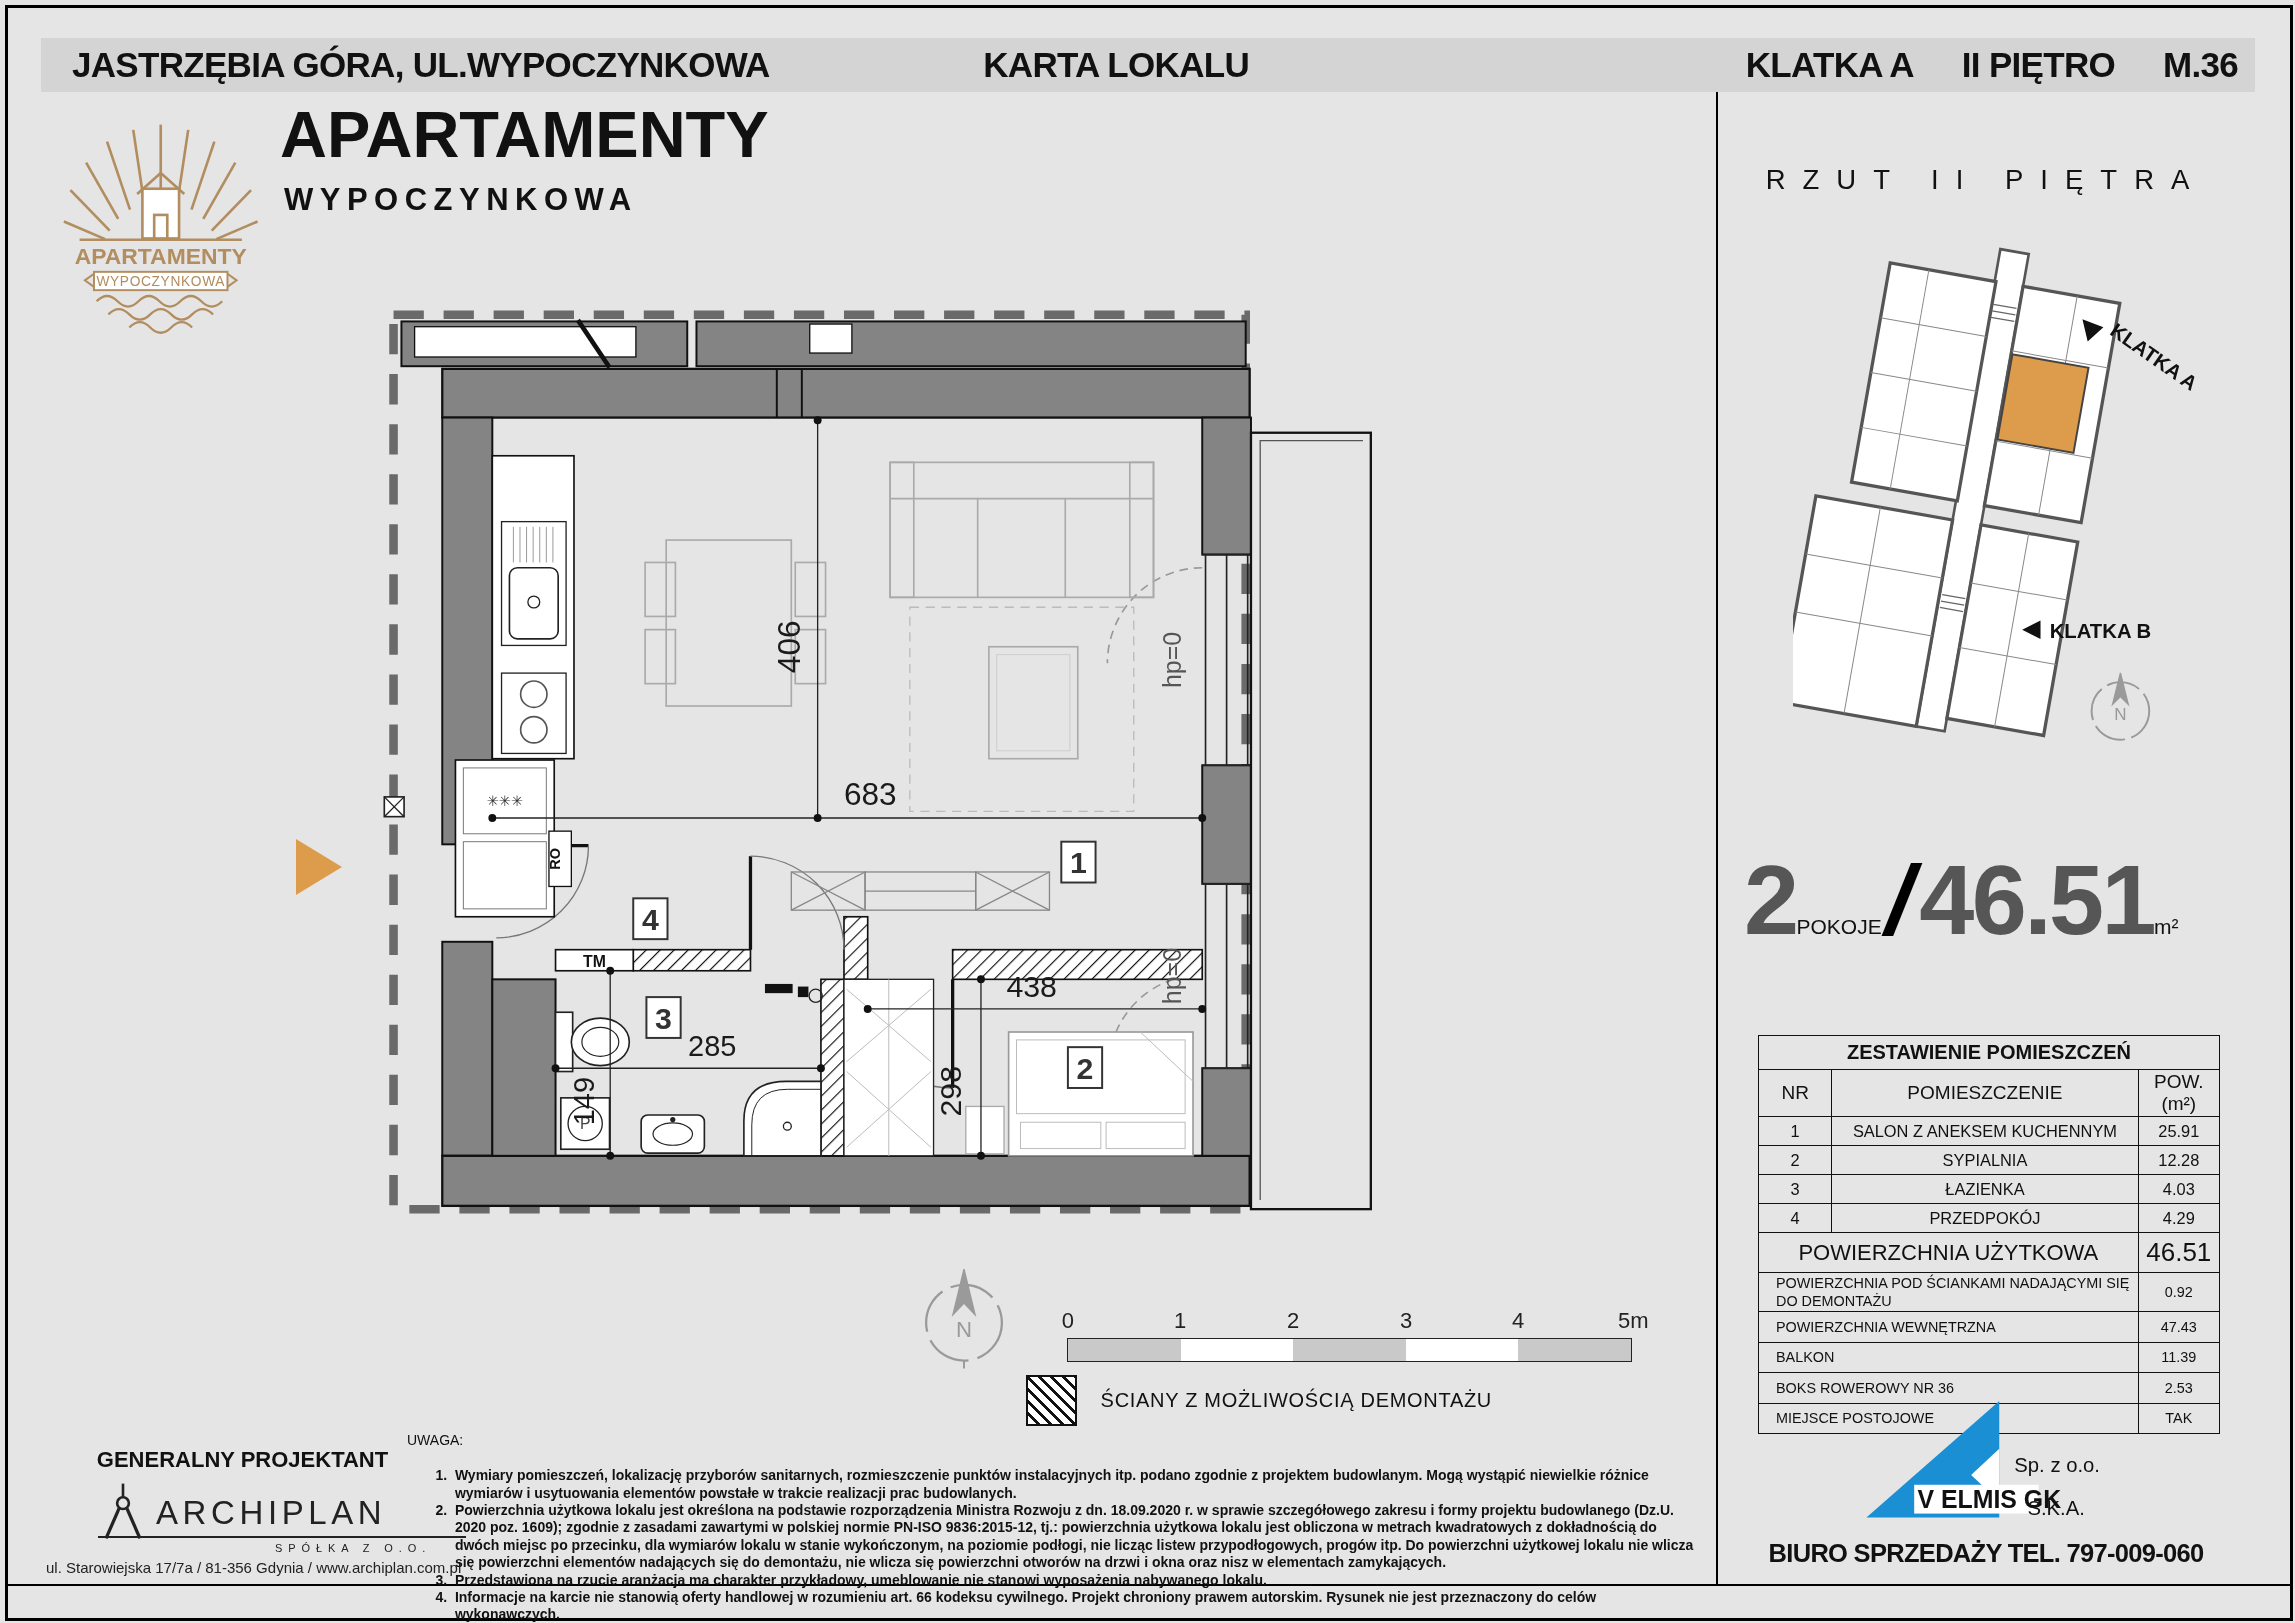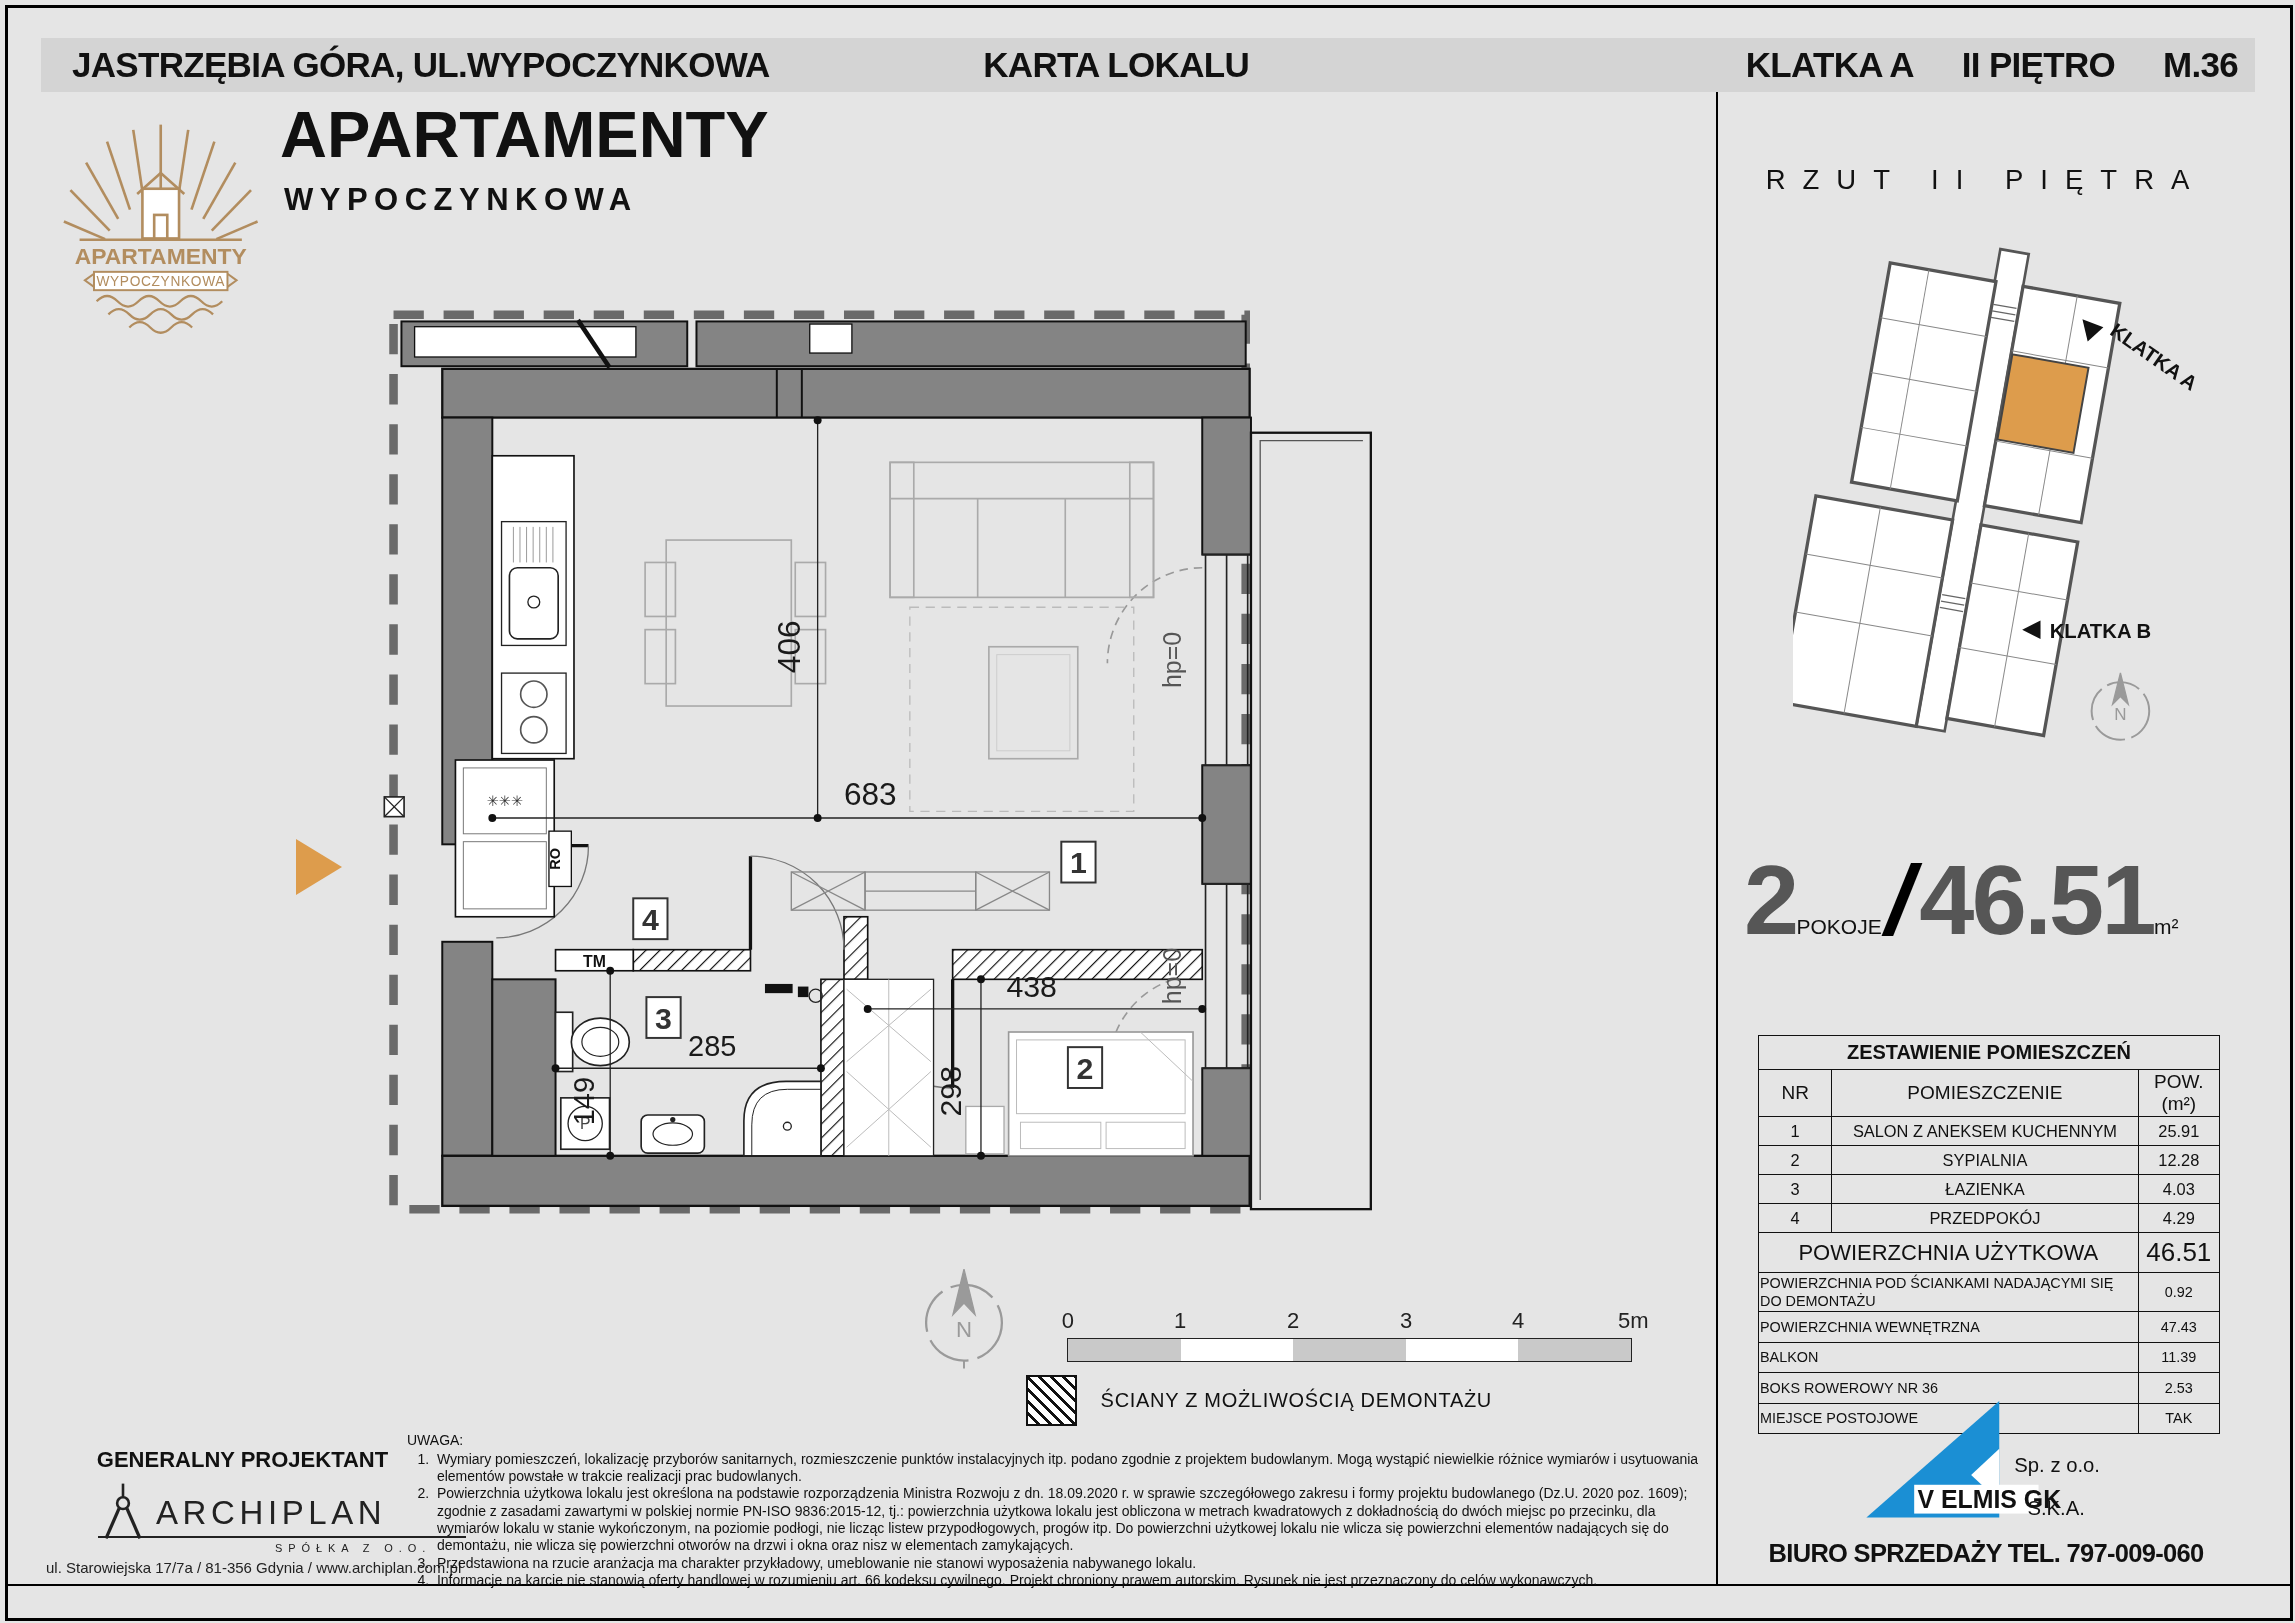--- a/index.html
+++ b/index.html
@@ -30,35 +30,35 @@
   
   #ztable{left:1758px;top:1035px;width:462px;border-collapse:collapse;table-layout:fixed;}
   #ztable td,#ztable th{border:1.3px solid #111;font-weight:normal;overflow:hidden;}
   #ztable .t-title{font-size:20px;font-weight:bold;text-align:center;height:31px;}
   #ztable .t-colhead{font-size:19px;text-align:center;height:42px;}
   #ztable .t-row td{font-size:16.4px;text-align:center;height:26px;}
   #ztable .t-usable td{height:37px;}
   .usable-label{font-size:22px;font-weight:bold;text-align:center;}
   .usable-val{font-size:26px;text-align:center;}
   #ztable .t-extra td{font-size:14.4px;height:27.5px;}
-  #ztable .t-extra .xlabel{text-align:left;padding-left:1px;}
+  #ztable .t-extra .xlabel{text-align:left;padding-left:17px;}
   #ztable .t-extra .xval{text-align:center;}
   .twoline{line-height:1.25;}
   
   #biuro{left:1716px;top:1539px;width:540px;text-align:center;font-size:25.5px;font-weight:bold;letter-spacing:-0.7px;}
   
   #gen-proj{left:59px;top:1447px;width:367px;text-align:center;font-size:22px;font-weight:bold;}
   #arch-text{left:156px;top:1494px;font-size:33px;letter-spacing:4.6px;color:#222;}
   #arch-line{left:98px;top:1536px;width:368px;height:2px;background:#222;}
   #arch-sub{left:275px;top:1542px;font-size:11px;letter-spacing:5.9px;color:#222;}
   #arch-addr{left:46px;top:1559px;font-size:15px;color:#222;white-space:nowrap;}
   
   #notes{left:407px;top:1432px;width:1309px;font-size:14px;line-height:1.24;color:#111;}
   #notes .nh{margin-bottom:1.3px;}
-  #notes ol{margin:0;padding-left:26px;}
+  #notes ol{margin:18px;padding-left:26px;font-weight:bold;}
   #notes li{margin:0;padding-left:3.9px;}
   
   #scalebar{left:1067px;top:1308px;width:566px;height:55px;}
   .sc-lab{position:absolute;top:0;font-size:22px;color:#222;}
   #sc-box{position:absolute;left:0;top:30px;width:563px;height:22px;border:1.3px solid #222;display:flex;}
   .sc-seg{height:100%;flex:1;}
   .sc-g{background:#c9c9c9;} .sc-w{background:#fff;}
   
   #legend{left:1026px;top:1375px;display:flex;align-items:center;gap:23.6px;}
   #legend .swatch{width:47px;height:47px;border:2px solid #111;

